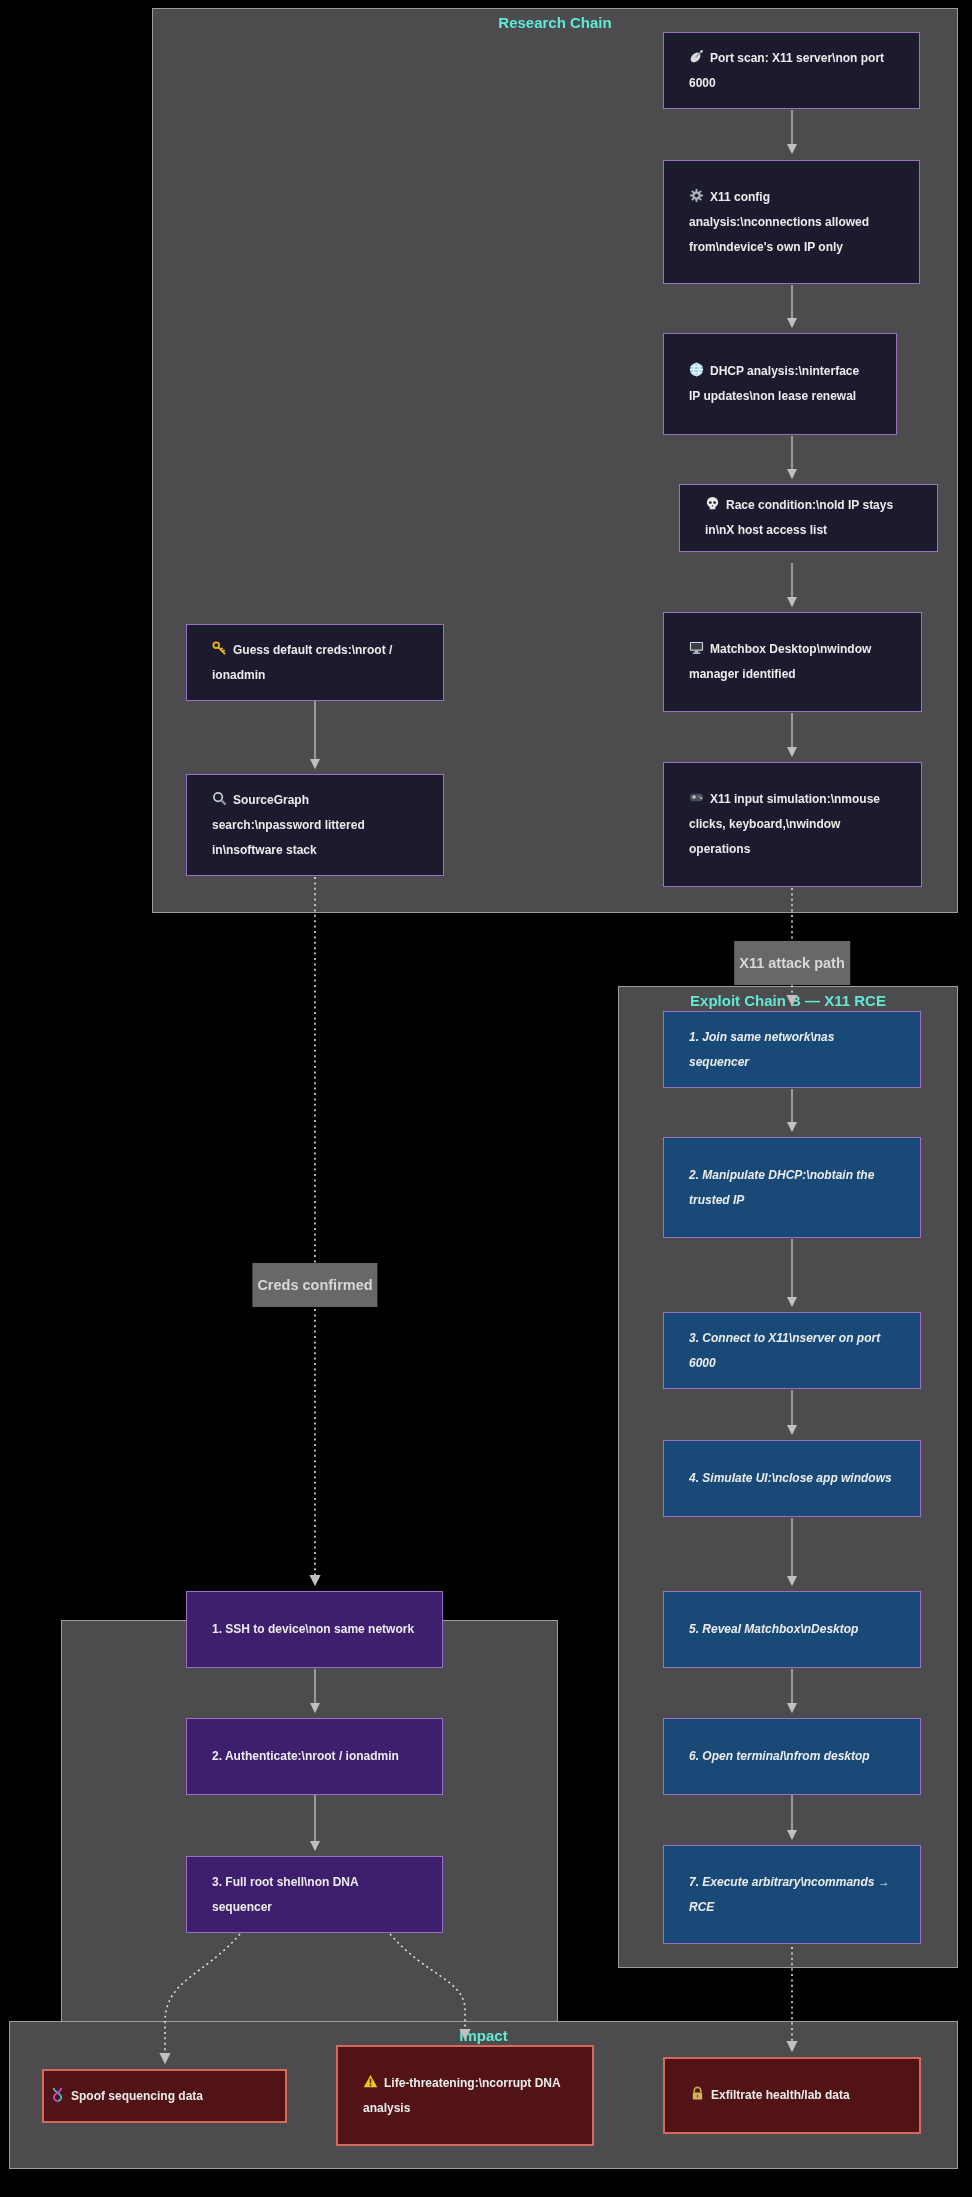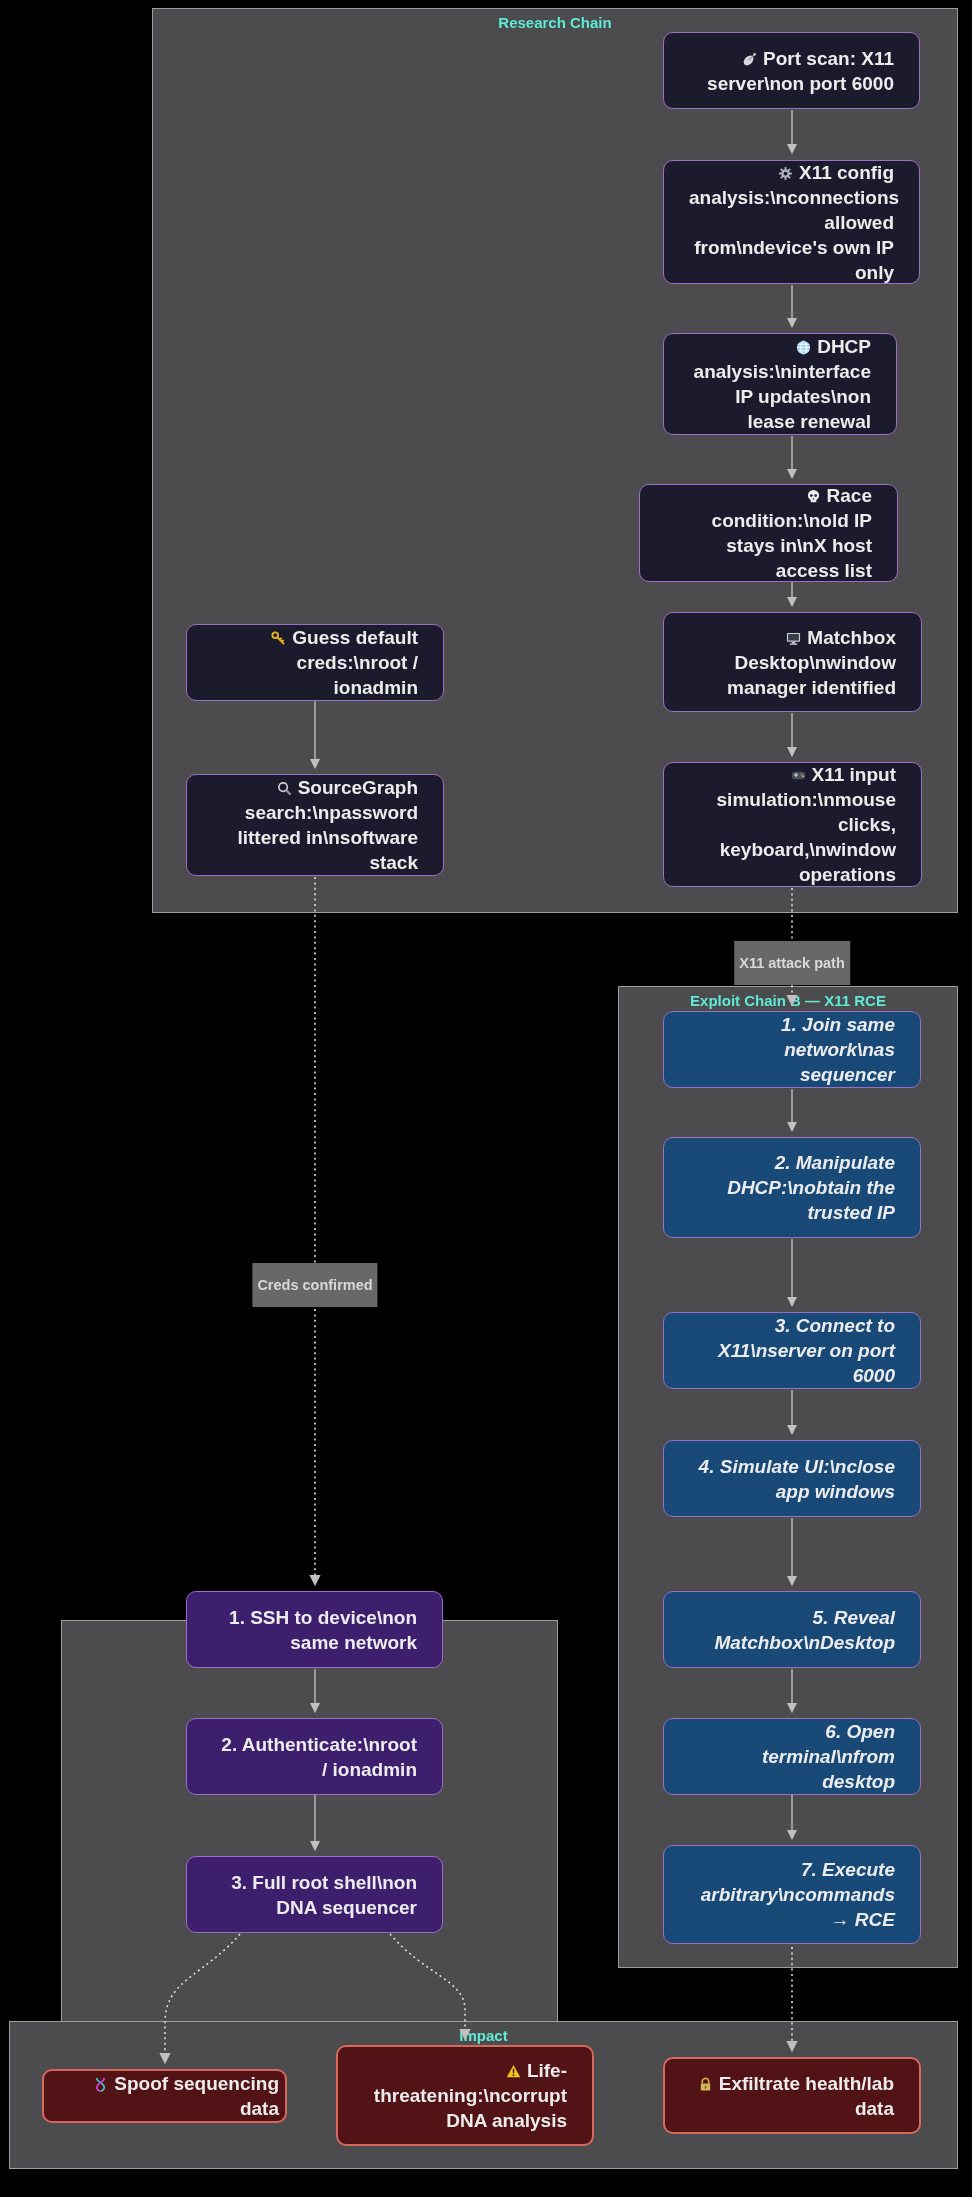--- a/index.html
+++ b/index.html
@@ -19,22 +19,22 @@
   }
   html,body{margin:0;padding:0;background:var(--background);}
   body{width:972px;height:2197px;position:relative;overflow:hidden;
        font-family:"Liberation Sans","DejaVu Sans",sans-serif;}
   .cluster{position:absolute;background:var(--cluster-fill);
            border:1px solid var(--cluster-border);box-sizing:border-box;z-index:1;}
   .cluster-title{padding-top:5px;text-align:center;font-size:15px;font-weight:700;
                  color:#5eead4;}
   .edges{position:absolute;left:0;top:0;z-index:2;pointer-events:none;}
   .node{position:absolute;z-index:3;display:flex;align-items:center;justify-content:center;
-        box-sizing:border-box;text-align:right;font-size:19px;line-height:25px;
-        font-weight:700;color:var(--text);border-radius:10px;}
+        box-sizing:border-box;text-align:left;font-size:12px;line-height:25px;
+        font-weight:700;color:var(--text);}
   .txt{width:100%;padding:0 25px;box-sizing:border-box;}
   .txt.tight{padding:0 6px;}
   .n-research{background:var(--research-node-fill);border:1.5px solid var(--node-border-purple);}
   .n-blue{background:var(--chain-b-node-fill);border:1.5px solid var(--node-border-purple);font-style:italic;}
   .n-purple{background:var(--chain-a-node-fill);border:1.5px solid var(--node-border-purple);}
   .n-red{background:var(--impact-node-fill);border:2px solid var(--impact-node-border);}
   .ic{vertical-align:-2px;margin-right:6px;}
   .edge-label{position:absolute;transform:translateX(-50%);z-index:4;
               background:var(--edge-label-bg);color:#d8d8d8;font-size:14.5px;
               font-weight:700;padding:14px 5px;white-space:nowrap;}
@@ -115,21 +115,21 @@
         <circle cx="8" cy="8" r="7" fill="#9ed4f2"></circle>
         <g stroke="#fff" stroke-width="1" fill="none">
           <ellipse cx="8" cy="8" rx="3.2" ry="7"></ellipse>
           <line x1="1" y1="8" x2="15" y2="8"></line>
           <line x1="2" y1="4.5" x2="14" y2="4.5"></line>
           <line x1="2" y1="11.5" x2="14" y2="11.5"></line>
         </g>
       </svg><span>DHCP analysis:\ninterface IP updates\non lease renewal</span></div>
 </div>
 
-<div class="node n-research" style="left:639px;top:484px;width:259px;height:98px">
+<div class="node n-research" style="left:679px;top:484px;width:259px;height:68px">
   <div class="txt"><svg class="ic" width="15" height="15" viewBox="0 0 16 16">
         <path d="M8 1 a6 6 0 0 1 6 6 c0 2.5 -1.5 4 -3 4.7 V14 h-6 v-2.3 C3.5 11 2 9.5 2 7 a6 6 0 0 1 6 -6 z" fill="#e9eaec"></path>
         <circle cx="5.7" cy="7" r="1.5" fill="#2a2a34"></circle>
         <circle cx="10.3" cy="7" r="1.5" fill="#2a2a34"></circle>
         <path d="M8 9.2 l1 1.9 h-2 z" fill="#2a2a34"></path>
       </svg><span>Race condition:\nold IP stays in\nX host access list</span></div>
 </div>
 
 <div class="node n-research" style="left:663px;top:612px;width:259px;height:100px">
   <div class="txt"><svg class="ic" width="15" height="15" viewBox="0 0 16 16">

